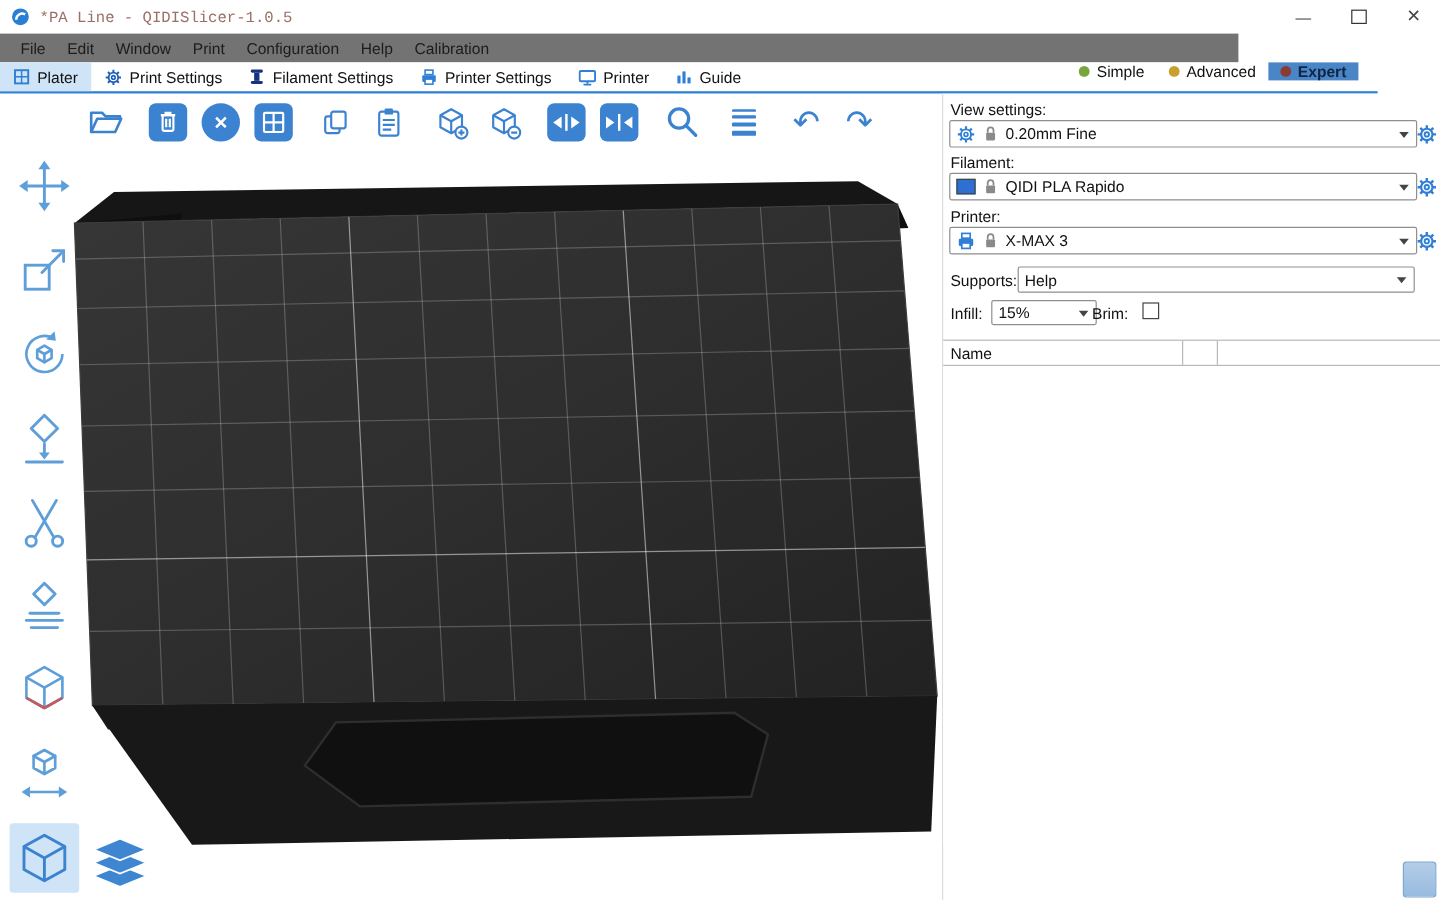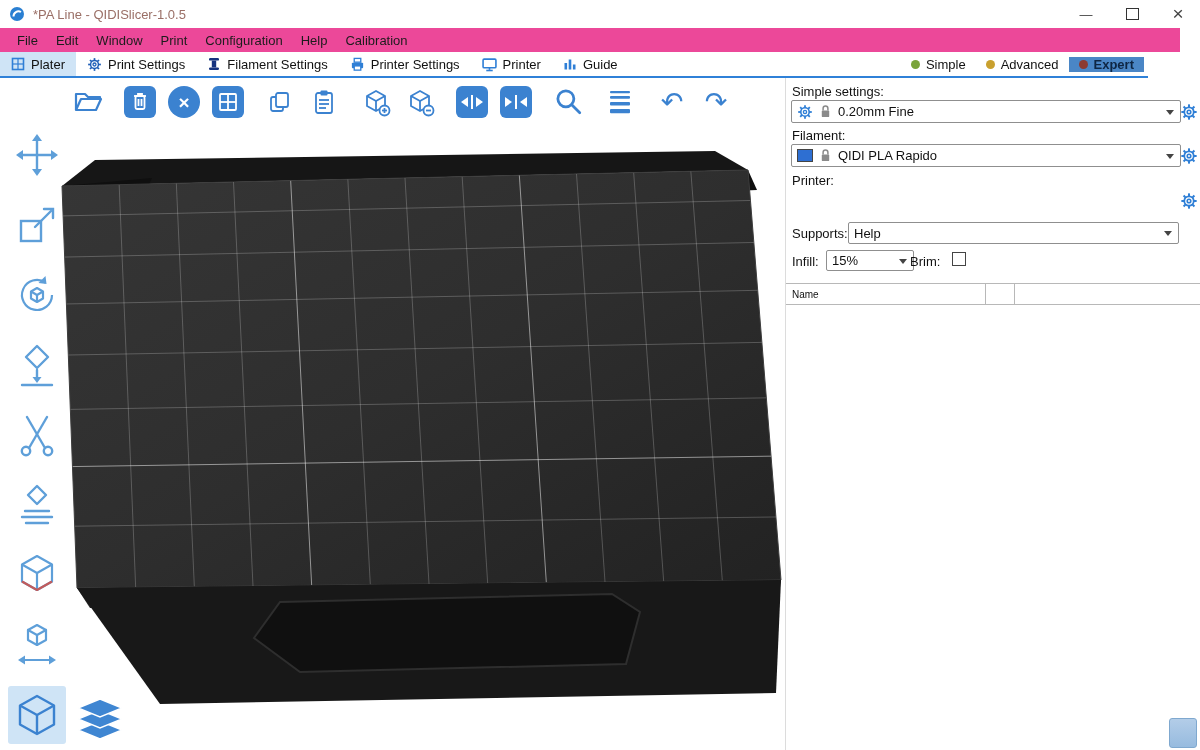--- a/index.html
+++ b/index.html
@@ -1,30 +1,30 @@
 <!DOCTYPE html>
 <html><head>
 <meta charset="utf-8">
 <style>
   html,body{margin:0;padding:0;}
   body{width:1200px;height:750px;position:relative;overflow:hidden;background:#fff;
        font-family:"Liberation Sans",sans-serif;-webkit-font-smoothing:antialiased;}
   .abs{position:absolute;}
   
-  .titlebar{position:absolute;left:0;top:0;width:1200px;height:28px;background:#fff;display:flex;align-items:center;}
+  .titlebar{position:absolute;left:0;top:0;width:1200px;height:28px;background:#fff;display:flex;align-items:center;font-family:Liberation Mono, monospace;}
   .title-text{font-size:13px;color:#9a6f66;margin-left:8px;}
   .winctl{position:absolute;top:0;height:28px;display:flex;align-items:center;justify-content:center;width:44px;color:#444;cursor:default;}
   
-  .menubar{position:absolute;left:0;top:28px;width:1180px;height:24px;background:#ec4899;display:flex;align-items:center;padding-left:8px;box-sizing:border-box;}
+  .menubar{position:absolute;left:0;top:28px;width:1032px;height:24px;background:#737373;display:flex;align-items:center;padding-left:8px;box-sizing:border-box;}
   .menu-item{font-size:13px;color:#1c1c1c;padding:0 9px;height:100%;display:flex;align-items:center;}
   
   .tabbar{position:absolute;left:0;top:52px;width:1148px;height:24px;background:#fff;border-bottom:2px solid #2f81d8;display:flex;align-items:stretch;}
   .tab{display:flex;align-items:center;gap:6px;padding:0 11px;font-size:13px;color:#111;}
   .tab.active{background:#cfe4f6;}
-  .modes{position:absolute;right:4px;top:0;height:24px;display:flex;align-items:center;}
+  .modes{position:absolute;right:16px;top:0;height:24px;display:flex;align-items:flex-start;}
   .mode{display:flex;align-items:center;gap:6px;padding:0 10px;font-size:13px;color:#111;}
   .mode.selected{background:#4a86c6;color:#0e2644;font-weight:bold;}
   .dot{width:9px;height:9px;border-radius:50%;display:inline-block;}
   
   .toolbar{position:absolute;left:72px;top:86px;display:flex;gap:20px;align-items:center;}
   .tgroup{display:flex;gap:12px;align-items:center;}
   .tbtn{width:32px;height:32px;display:flex;align-items:center;justify-content:center;}
   .tb-filled{background:#3b82d0;border-radius:6px;color:#fff;}
   .tb-circle{background:#3b82d0;border-radius:50%;color:#fff;}
   .glyph{font-size:19px;font-weight:bold;line-height:1;}
@@ -36,21 +36,21 @@
   .viewbtn{display:flex;align-items:center;justify-content:center;}
   .viewbtn.selected{background:#cfe4f6;border-radius:3px;}
   
   .panel{position:absolute;left:785px;top:78px;width:415px;height:672px;background:#fff;border-left:1px solid #dcdcdc;box-sizing:border-box;}
   .plabel{position:absolute;font-size:13px;color:#111;}
   .combo{position:absolute;background:#fff;border:1px solid #8f8f8f;border-radius:2px;display:flex;align-items:center;box-sizing:border-box;font-size:13px;color:#111;gap:6px;padding-left:5px;}
   .combo .ctext{white-space:nowrap;overflow:hidden;}
   .chev{position:absolute;right:6px;top:50%;margin-top:-2px;width:0;height:0;border-left:4px solid transparent;border-right:4px solid transparent;border-top:5px solid #444;}
   .gearbtn{position:absolute;width:18px;height:18px;display:flex;align-items:center;justify-content:center;}
   .swatch{width:16px;height:13px;background:#2e6fd2;border:1px solid #444;box-sizing:border-box;flex:none;}
-  .thead{position:absolute;left:0;top:205px;width:415px;height:22px;display:flex;border-top:1px solid #b8b8b8;border-bottom:1px solid #b8b8b8;box-sizing:border-box;font-size:10px;color:#111;}
+  .thead{position:absolute;left:0;top:205px;width:415px;height:22px;display:flex;border-top:1px solid #b8b8b8;border-bottom:1px solid #b8b8b8;box-sizing:border-box;font-size:13px;color:#111;}
   .thcell{display:flex;align-items:center;box-sizing:border-box;height:100%;}
   .checkbox{position:absolute;width:14px;height:14px;border:1px solid #444;background:#fff;box-sizing:border-box;}
   .exportbtn{position:absolute;left:5px;top:640px;width:374px;height:30px;background:linear-gradient(#c3d8ee,#a8c7e5);border:1px solid #7fa8cf;border-radius:3px;display:flex;align-items:center;justify-content:center;font-size:13px;font-weight:bold;color:#2b6cb0;}
   .exportside{position:absolute;left:383px;top:640px;width:28px;height:30px;background:linear-gradient(#b3cde8,#97bbdf);border:1px solid #7fa8cf;border-radius:3px;box-sizing:border-box;}
   svg{display:block;}
 </style>
 </head>
 <body>
 
 <svg width="0" height="0" style="position:absolute">
@@ -406,21 +406,21 @@
     <svg width="48" height="44" viewBox="0 0 48 44">
       <polygon points="24,24 46,33 24,42 2,33" fill="#3f86d2" stroke="#fff" stroke-width="1.4"></polygon>
       <polygon points="24,13 46,22 24,31 2,22" fill="#3f86d2" stroke="#fff" stroke-width="1.4"></polygon>
       <polygon points="24,2 46,11 24,20 2,11" fill="#3f86d2" stroke="#fff" stroke-width="1.4"></polygon>
     </svg>
   </div>
 </div>
 
 <div class="panel">
 
-  <span class="plabel" style="left:6px;top:6px">Simple settings:</span>
+  <span class="plabel" style="left:6px;top:6px">View settings:</span>
   <div class="combo" style="left:5px;top:22px;width:390px;height:23px">
     <svg width="16" height="16" viewBox="-8 -8 16 16" stroke="#2f7fd6" style="flex:none">
         <use href="#gear"></use>
       </svg>
     <svg width="13" height="15" viewBox="-7 -8 14 16" style="flex:none">
         <use href="#lock"></use>
       </svg>
     <span class="ctext">0.20mm Fine</span>
     <span class="chev"></span>
   </div>
@@ -439,20 +439,30 @@
     <span class="ctext">QIDI PLA Rapido</span>
     <span class="chev"></span>
   </div>
   <div class="gearbtn" style="left:394px;top:69px">
     <svg width="18" height="18" viewBox="-8 -8 16 16" stroke="#2f7fd6">
         <use href="#gear"></use>
       </svg>
   </div>
 
   <span class="plabel" style="left:6px;top:95px">Printer:</span>
+  <div class="combo" style="left:5px;top:111px;width:390px;height:23px">
+    <svg width="16" height="16" viewBox="-8 -8 16 16" style="flex:none">
+        <use href="#printer-sm"></use>
+      </svg>
+    <svg width="13" height="15" viewBox="-7 -8 14 16" style="flex:none">
+        <use href="#lock"></use>
+      </svg>
+    <span class="ctext">X-MAX 3</span>
+    <span class="chev"></span>
+  </div>
   <div class="gearbtn" style="left:394px;top:114px">
     <svg width="18" height="18" viewBox="-8 -8 16 16" stroke="#2f7fd6">
         <use href="#gear"></use>
       </svg>
   </div>
 
   <span class="plabel" style="left:6px;top:148px">Supports:</span>
   <div class="combo" style="left:62px;top:144px;width:331px;height:22px">
     <span class="ctext">Help</span>
     <span class="chev"></span>

